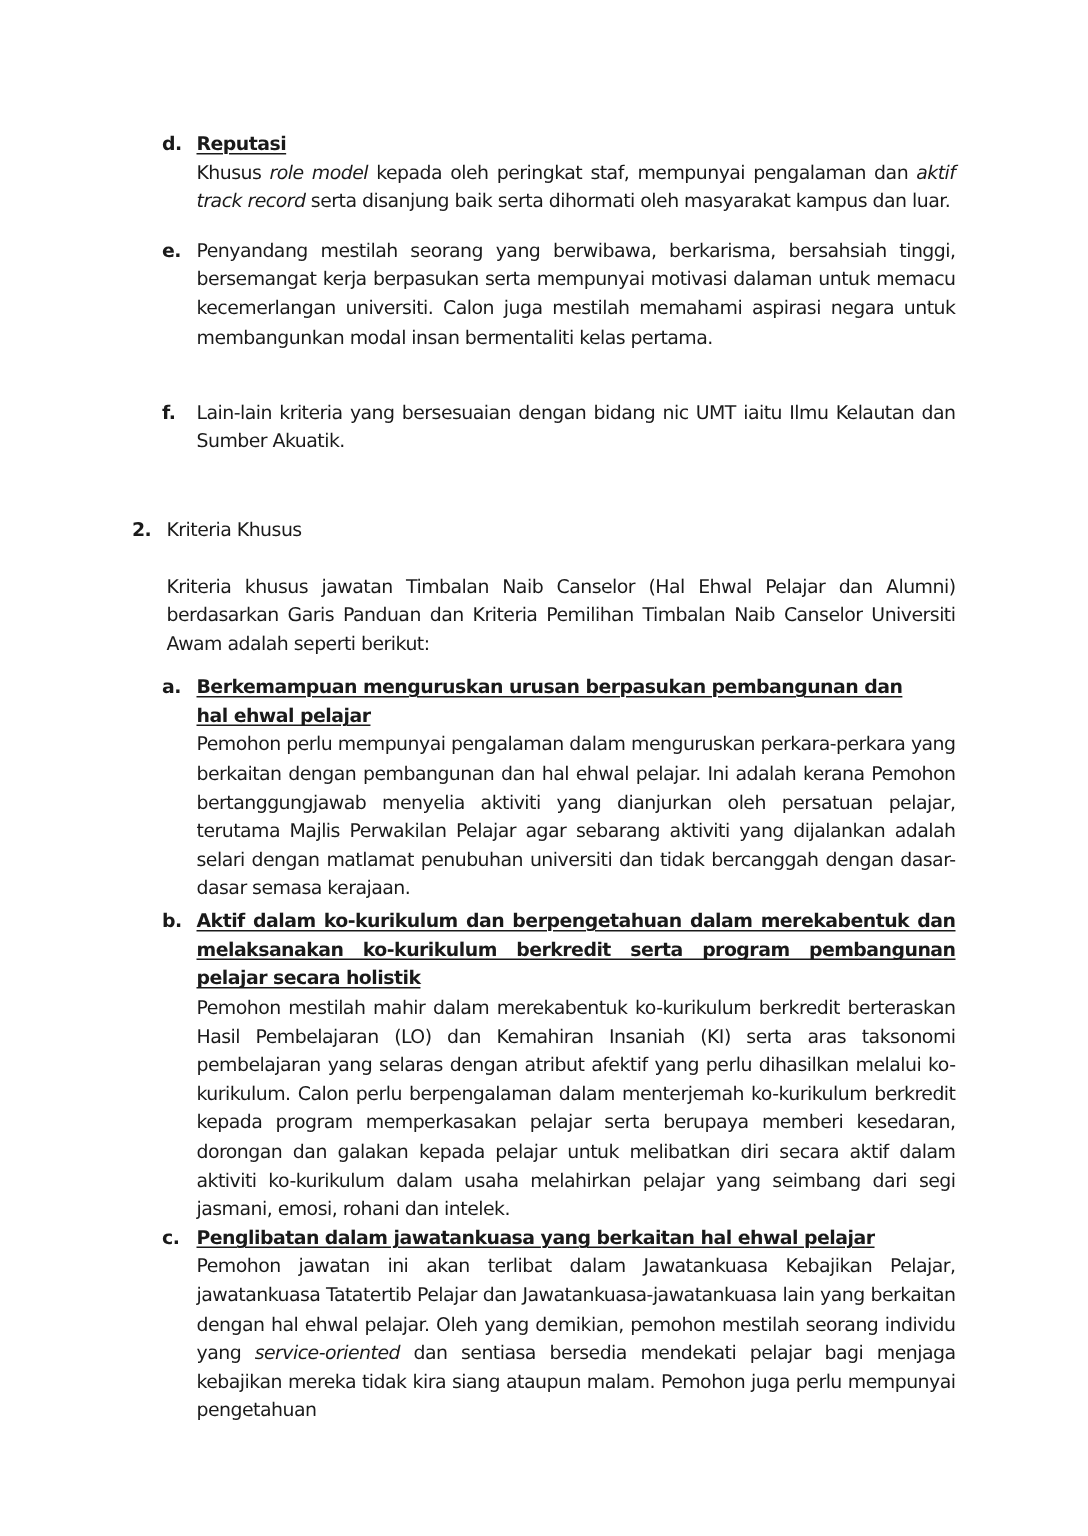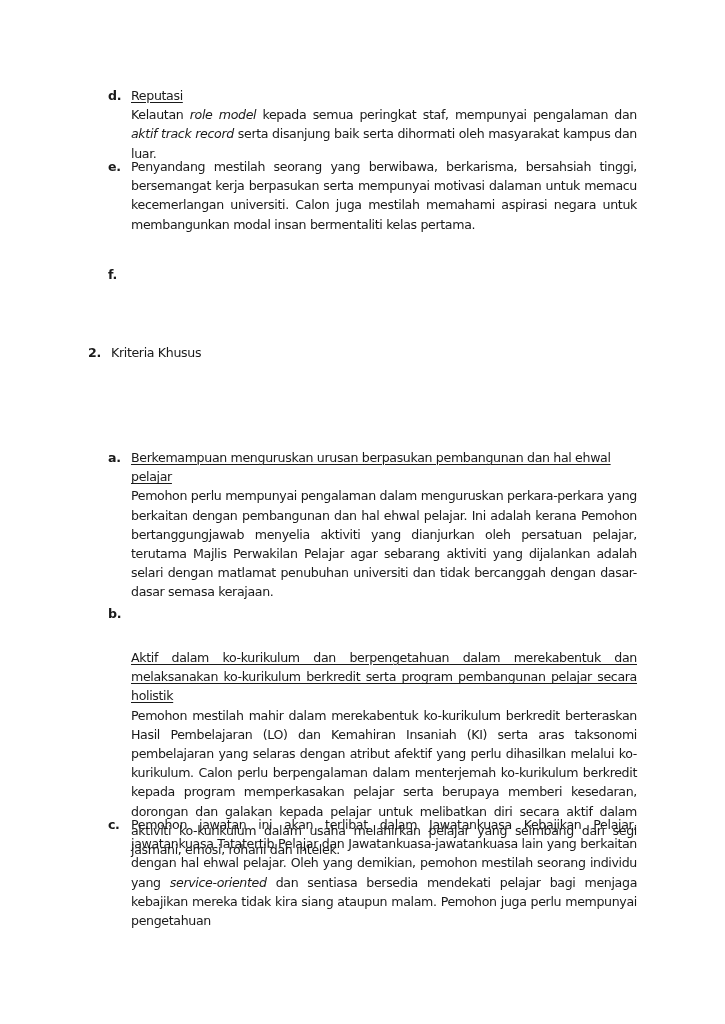--- a/index.html
+++ b/index.html
@@ -33,21 +33,21 @@
     .item .marker {
       position: absolute;
       left: 0;
       top: 0;
       font-weight: bold;
     }
     .item .content {
       margin-left: 23px;
     }
     .item .heading {
-      font-weight: normal;
+      font-weight: bold;
       text-decoration: underline;
       text-underline-offset: 2px;
       text-decoration-thickness: 1px;
     }
     .item .body {
       text-align: justify;
     }
     .section {
       position: absolute;
       left: 88px;
@@ -73,59 +73,62 @@
   </style>
 </head>
 <body>
 
 <div class="page">
 
   <div class="item" style="top:86px;">
     <span class="marker">d.</span>
     <div class="content">
       <div class="heading">Reputasi</div>
-      <div class="body"><span>Kelautan </span><em>role model</em><span> kepada semua peringkat staf, mempunyai pengalaman dan </span><em>aktif track record</em><span> serta disanjung baik serta dihormati oleh masyarakat kampus dan luar.</span></div>
+      <div class="body"><span>Khusus </span><em>role model</em><span> kepada oleh peringkat staf, mempunyai pengalaman dan </span><em>aktif track record</em><span> serta disanjung baik serta dihormati oleh masyarakat kampus dan luar.</span></div>
     </div>
   </div>
 
   <div class="item" style="top:157px;">
     <span class="marker">e.</span>
     <div class="content">
       <div class="body">Penyandang mestilah seorang yang berwibawa, berkarisma, bersahsiah tinggi, bersemangat kerja berpasukan serta mempunyai motivasi dalaman untuk memacu kecemerlangan universiti. Calon juga mestilah memahami aspirasi negara untuk membangunkan modal insan bermentaliti kelas pertama.</div>
     </div>
   </div>
 
   <div class="item" style="top:265px;">
     <span class="marker">f.</span>
     <div class="content">
+      <div class="body">Lain-lain kriteria yang bersesuaian dengan bidang nic UMT iaitu Ilmu Kelautan dan Sumber Akuatik.</div>
     </div>
   </div>
 
   <div class="section" style="top:343px;">
     <span class="num">2.</span>
     <div class="title">Kriteria Khusus</div>
   </div>
 
+  <div class="intro" style="top:381px;">Kriteria khusus jawatan Timbalan Naib Canselor (Hal Ehwal Pelajar dan Alumni) berdasarkan Garis Panduan dan Kriteria Pemilihan Timbalan Naib Canselor Universiti Awam adalah seperti berikut:</div>
 
   <div class="item" style="top:448px;">
     <span class="marker">a.</span>
     <div class="content">
       <div class="heading" style="width:490px;">Berkemampuan menguruskan urusan berpasukan pembangunan dan hal ehwal pelajar</div>
       <div class="body">Pemohon perlu mempunyai pengalaman dalam menguruskan perkara-perkara yang berkaitan dengan pembangunan dan hal ehwal pelajar. Ini adalah kerana Pemohon bertanggungjawab menyelia aktiviti yang dianjurkan oleh persatuan pelajar, terutama Majlis Perwakilan Pelajar agar sebarang aktiviti yang dijalankan adalah selari dengan matlamat penubuhan universiti dan tidak bercanggah dengan dasar-dasar semasa kerajaan.</div>
     </div>
   </div>
 
   <div class="item" style="top:604px;">
     <span class="marker">b.</span>
     <div class="content">
-      <div class="heading" style="text-align:justify;margin-top:44px;">Aktif dalam ko-kurikulum dan berpengetahuan dalam merekabentuk dan melaksanakan ko-kurikulum berkredit serta program pembangunan pelajar secara holistik</div>
+      <div class="heading" style="text-align:justify;">Aktif dalam ko-kurikulum dan berpengetahuan dalam merekabentuk dan melaksanakan ko-kurikulum berkredit serta program pembangunan pelajar secara holistik</div>
       <div class="body">Pemohon mestilah mahir dalam merekabentuk ko-kurikulum berkredit berteraskan Hasil Pembelajaran (LO) dan Kemahiran Insaniah (KI) serta aras taksonomi pembelajaran yang selaras dengan atribut afektif yang perlu dihasilkan melalui ko-kurikulum. Calon perlu berpengalaman dalam menterjemah ko-kurikulum berkredit kepada program memperkasakan pelajar serta berupaya memberi kesedaran, dorongan dan galakan kepada pelajar untuk melibatkan diri secara aktif dalam aktiviti ko-kurikulum dalam usaha melahirkan pelajar yang seimbang dari segi jasmani, emosi, rohani dan intelek.</div>
     </div>
   </div>
 
   <div class="item" style="top:815px;">
     <span class="marker">c.</span>
     <div class="content">
+      <div class="heading">Penglibatan dalam jawatankuasa yang berkaitan hal ehwal pelajar</div>
       <div class="body"><span>Pemohon jawatan ini akan terlibat dalam Jawatankuasa Kebajikan Pelajar, jawatankuasa Tatatertib Pelajar dan Jawatankuasa-jawatankuasa lain yang berkaitan dengan hal ehwal pelajar. Oleh yang demikian, pemohon mestilah seorang individu yang </span><em>service-oriented</em><span> dan sentiasa bersedia mendekati pelajar bagi menjaga kebajikan mereka tidak kira siang ataupun malam. Pemohon juga perlu mempunyai pengetahuan</span></div>
     </div>
   </div>
 
 </div>
 
 </body></html>

